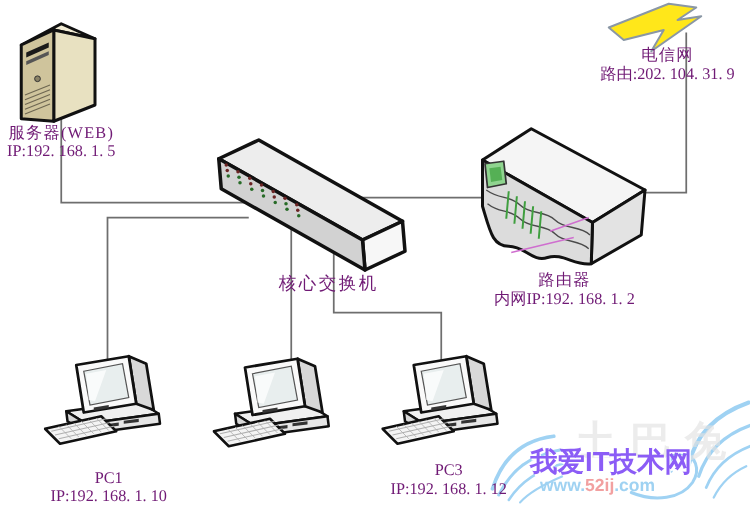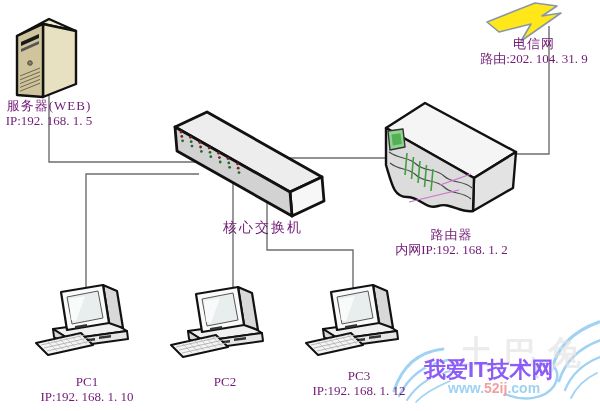--- a/index.html
+++ b/index.html
@@ -20,21 +20,21 @@
     color:#e2e2e2;opacity:.65;white-space:nowrap;
     font-family:"Liberation Sans","DejaVu Sans",sans-serif;
   }
   .wm-name{
     position:absolute;left:424px;top:355px;
     font-size:22px;font-weight:bold;color:#8b5cf6;white-space:nowrap;
     text-shadow:1px 1px 0 #ffffff;
     font-family:"Liberation Sans","DejaVu Sans",sans-serif;
   }
   .wm-url{
-    position:absolute;left:448px;top:380px;
+    position:absolute;left:432px;top:380px;
     font-size:14px;font-weight:bold;white-space:nowrap;
     font-family:"Liberation Sans","DejaVu Sans",sans-serif;
   }
   .wm-url .b{color:#9fd2f2;}
   .wm-url .r{color:#f2a0a0;}
 </style>
 </head>
 <body>
 
 <div class="stage">
@@ -149,31 +149,30 @@
     <div>IP:192. 168. 1. 5</div>
   </div>
 
   <div class="lbl" style="left:468px;top:36px;width:132px;">
     <div class="cn">电信网</div>
     <div>路由:202. 104. 31. 9</div>
   </div>
 
   <div class="lbl switch-lbl" style="left:220px;top:220px;width:86px;">核心交换机</div>
 
-  <div class="lbl" style="left:383px;top:227px;width:137px;">
+  <div class="lbl" style="left:383px;top:216px;width:137px;">
     <div class="cn">路由器</div>
     <div>内网IP:192. 168. 1. 2</div>
   </div>
 
   <div class="lbl" style="left:27px;top:374px;width:120px;">
     <div>PC1</div>
     <div>IP:192. 168. 1. 10</div>
   </div>
   <div class="lbl" style="left:165px;top:374px;width:120px;">
-    <div>PC2</div>
   </div>
   <div class="lbl" style="left:299px;top:368px;width:120px;">
     <div>PC3</div>
     <div>IP:192. 168. 1. 12</div>
   </div>
 
   <div class="wm-ghost">土巴兔</div>
   <div class="wm-name">我爱IT技术网</div>
   <div class="wm-url"><span class="b">www.</span><span class="r">52ij</span><span class="b">.com</span></div>
 

